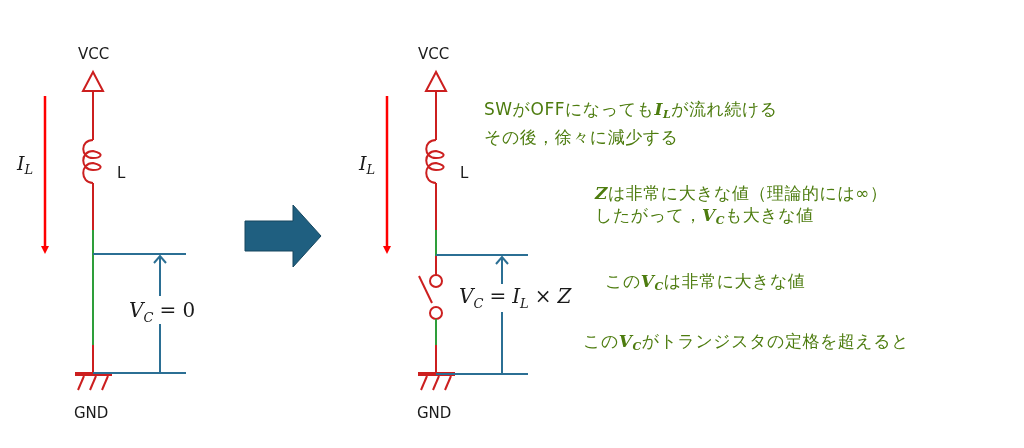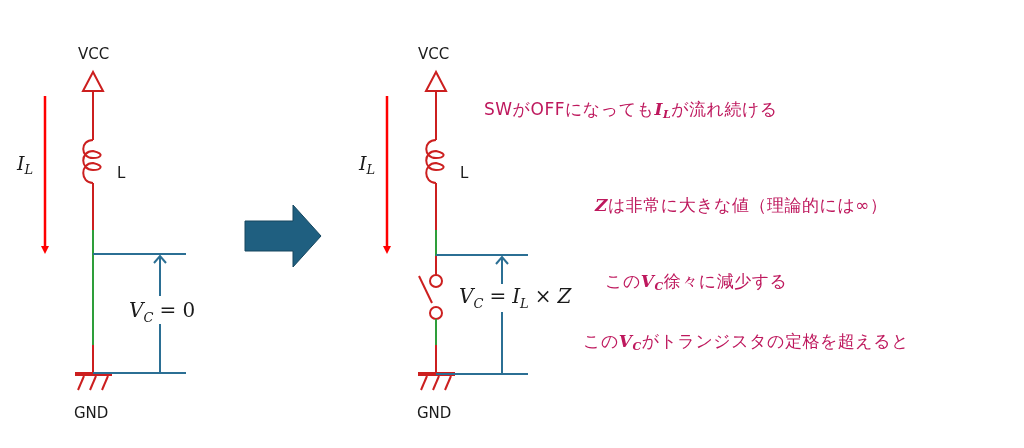--- a/index.html
+++ b/index.html
@@ -1,21 +1,21 @@
 <!DOCTYPE html>
 <html><head>
   <meta charset="utf-8">
   <style>
     html, body { margin: 0; padding: 0; background: #ffffff; }
     body { width: 1024px; height: 448px; position: relative; overflow: hidden; font-family: "DejaVu Sans", sans-serif; }
     svg { position: absolute; left: 0; top: 0; }
     .lbl { font-family: "DejaVu Sans", sans-serif; font-size: 15px; fill: #1a1a1a; }
     .math { font-family: "DejaVu Serif", serif; font-style: italic; fill: #1a1a1a; }
     .mathup { font-family: "DejaVu Serif", serif; font-style: normal; fill: #1a1a1a; }
-    .txt { position: absolute; font-family: "DejaVu Sans", sans-serif; font-size: 17px; color: #be185d; line-height: 22px; white-space: nowrap; letter-spacing: 0.5px; }
+    .txt { position: absolute; font-family: "DejaVu Sans", sans-serif; font-size: 17px; color: #4d7c0f; line-height: 22px; white-space: nowrap; letter-spacing: 0.5px; }
     .txt i { font-family: "DejaVu Serif", serif; font-weight: bold; font-style: italic; }
     .txt sub { font-size: 11px; vertical-align: -3px; }
   </style>
 </head>
 <body>
 
 <svg width="1024" height="448" viewBox="0 0 1024 448">
 
   <g>
     <text class="lbl" x="78" y="59">VCC</text>
@@ -78,25 +78,27 @@
     <line x1="436" y1="374" x2="528" y2="374" stroke="#2b6f94" stroke-width="2"></line>
     <line x1="502" y1="257" x2="502" y2="284" stroke="#2b6f94" stroke-width="2"></line>
     <polyline points="496,264 502,257 508,264" fill="none" stroke="#2b6f94" stroke-width="2"></polyline>
     <line x1="502" y1="312" x2="502" y2="374" stroke="#2b6f94" stroke-width="2"></line>
     <text class="math" x="459" y="303" font-size="20"><tspan>V</tspan><tspan font-size="13" dy="5">C</tspan><tspan class="mathup" dy="-5" dx="6">=</tspan><tspan dx="6">I</tspan><tspan font-size="13" dy="5">L</tspan><tspan class="mathup" dy="-5" dx="6">×</tspan><tspan dx="6">Z</tspan></text>
   </g>
 </svg>
 
 <div class="txt" style="left:484px; top:98px;">
   <div><span>SWがOFFになっても</span><i><span>I</span><sub>L</sub></i><span>が流れ続ける</span></div>
+  <div>その後，徐々に減少する</div>
 </div>
 
-<div class="txt" style="left:595px; top:194px;">
+<div class="txt" style="left:595px; top:182px;">
   <div><i>Z</i><span>は非常に大きな値（理論的には∞）</span></div>
+  <div><span>したがって，</span><i><span>V</span><sub>C</sub></i><span>も大きな値</span></div>
 </div>
 
 <div class="txt" style="left:605px; top:270px;">
-  <div><span>この</span><i><span>V</span><sub>C</sub></i><span>徐々に減少する</span></div>
+  <div><span>この</span><i><span>V</span><sub>C</sub></i><span>は非常に大きな値</span></div>
 </div>
 
 <div class="txt" style="left:583px; top:330px;">
   <div><span>この</span><i><span>V</span><sub>C</sub></i><span>がトランジスタの定格を超えると</span></div>
 </div>
 
 </body></html>

